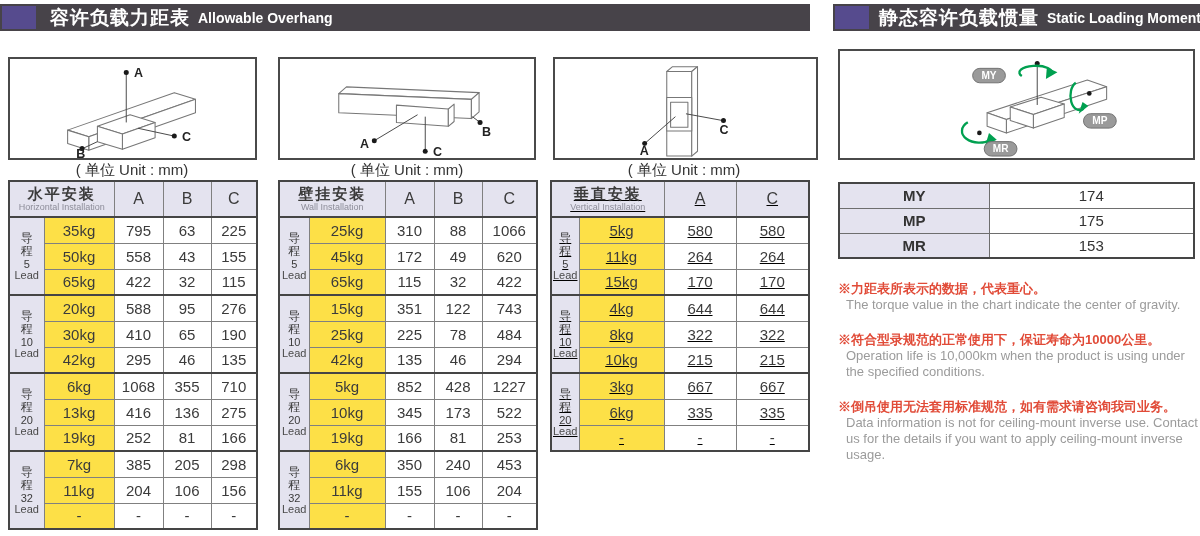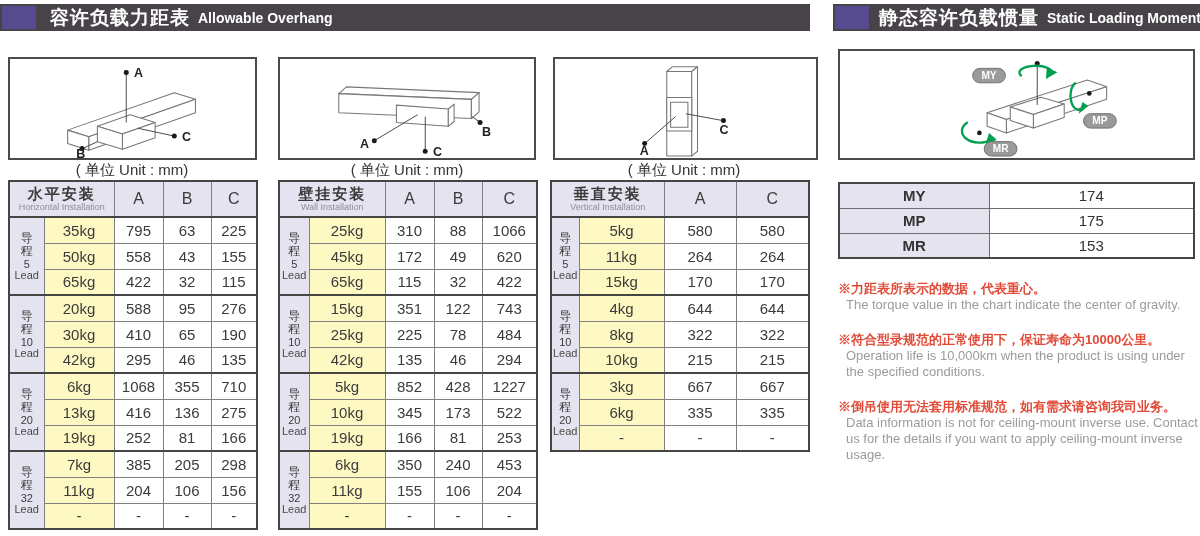--- a/index.html
+++ b/index.html
@@ -29,29 +29,29 @@
   .unit-label { position:absolute; font-size:15px; color:#333; text-align:center; }
   #unit-1 { left:8px;   top:161px; width:248px; }
   #unit-2 { left:278px; top:161px; width:258px; }
   #unit-3 { left:553px; top:161px; width:262px; }
   #unit-4 { left:838px; top:174px; width:357px;margin-top:40px; }
 
   
   .spec-table { position:absolute; border-collapse:collapse; table-layout:fixed; border:2px solid #454545; }
   #tbl-0 { left:8px;   top:180px; }
   #tbl-1 { left:278px; top:180px; }
-  #tbl-2 { left:550px; top:180px; }
+  #tbl-2 { left:550px; top:180px;text-decoration:underline; }
   .spec-table th, .spec-table td { border:1px solid #808080; text-align:center; color:#3b3b3b; overflow:hidden; }
   .spec-table thead th { background:#e4e3ef; height:36px; border-bottom:2px solid #454545; vertical-align:middle; }
   .t-title-cn { font-size:15px; font-weight:bold; letter-spacing:2px; line-height:17px; }
   .t-title-en { font-size:9px; font-weight:normal; color:#8d8d99; white-space:nowrap; line-height:11px; }
   .t-col { font-size:16px; font-weight:normal; }
   .spec-table td { height:26px; font-size:15px; background:#fff; }
   .spec-table td.t-lead { background:#e4e3ef; padding:0; vertical-align:middle; }
-  .spec-table td.t-kg   { background:#fef9c3; }
+  .spec-table td.t-kg   { background:#fde047; }
   .lead-cn  { font-size:12px; line-height:13px; }
   .lead-num { font-size:11px; line-height:12px; }
   .lead-en  { font-size:11px; line-height:11px; color:#4a4a4a; }
   .spec-table tr.group-start td { border-top:2px solid #454545; }
 
   
   .moment-table { position:absolute; left:838px; top:182px; width:357px; border-collapse:collapse; table-layout:fixed; border:2px solid #454545; }
   .moment-table td { border:1px solid #6e6e6e; height:25px; text-align:center; font-size:15px; color:#333; }
   .moment-table td.m-label { width:150px; background:#e4e3ef; font-weight:bold; }
   .moment-table td.m-value { background:#fff; }

